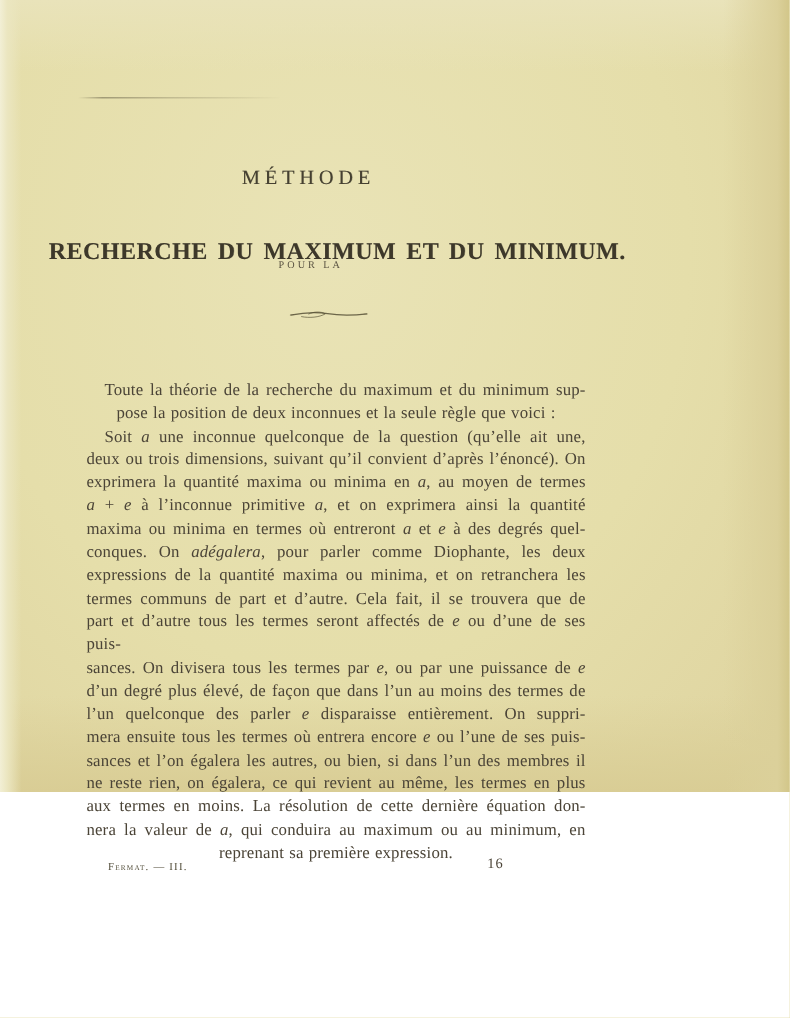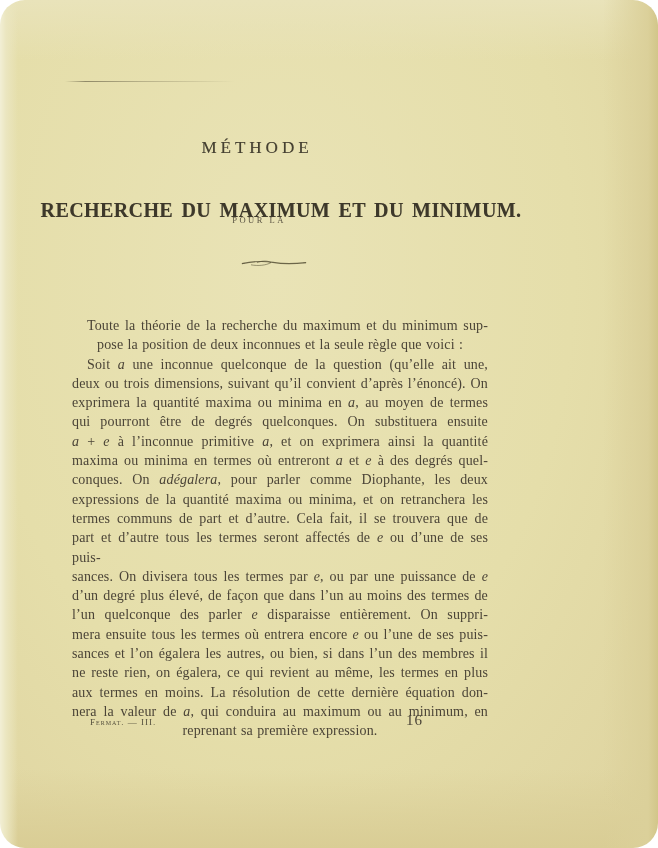--- a/index.html
+++ b/index.html
@@ -1,27 +1,26 @@
 <!DOCTYPE html>
 <html><head>
 <meta charset="utf-8">
 <style>
   html,body{margin:0;padding:0;}
   body{width:658px;height:848px;overflow:hidden;
        font-family:"Liberation Serif","DejaVu Serif",serif;}
 
-  .page{position:relative;width:658px;height:848px;
+  .page{position:relative;width:658px;height:660px;
     background-color:#e6dfac;
     background-image:
       linear-gradient(90deg,#f2efd5 0,#ebe6c0 6px,rgba(230,223,172,0) 18px),
       linear-gradient(270deg,#d2c689 0,#dbd09a 10px,rgba(230,223,172,0) 55px),
       linear-gradient(0deg,#d9cd95 0,rgba(230,223,172,0) 80px),
       linear-gradient(180deg,#e9e3ba 0,rgba(230,223,172,0) 60px),
       radial-gradient(ellipse at 42% 32%,#e9e3b6 0%,#e5deaa 55%,#ded39f 100%);
-    border-radius: 25px;
   }
 
   
   .artifact{position:absolute;top:81px;left:65px;width:170px;height:1px;
     background:linear-gradient(90deg,rgba(74,68,48,0) 0%,rgba(74,68,48,.55) 12%,
       rgba(74,68,48,.3) 45%,rgba(74,68,48,.12) 80%,rgba(74,68,48,0) 100%);}
 
   .centerband{position:absolute;left:0;width:658px;text-align:center;}
 
   .title-methode{top:138px;font-size:17px;letter-spacing:4px;color:#454031;
@@ -37,21 +36,21 @@
   .bodytext{position:absolute;left:72px;top:316px;width:416px;
     font-size:14px;line-height:19.3px;color:#4b4437;
     letter-spacing:.15px;word-spacing:.6px;}
   .line{white-space:normal;text-align:center;}
   .line.justify{text-align:justify;text-align-last:justify;-moz-text-align-last:justify;}
   .line.indent{text-indent:15px;}
   .line em{font-style:italic;}
 
   .footer-sig{position:absolute;left:90px;top:717px;font-size:9px;
     letter-spacing:1px;color:#55503d;font-variant:small-caps;}
-  .page-num{position:absolute;left:406px;top:712px;font-size:15px;
+  .page-num{position:absolute;left:406px;top:712px;font-size:12px;
     color:#4b4437;letter-spacing:1px;}
 </style>
 </head>
 <body>
 
 <div class="page">
 
   <div class="artifact"></div>
 
   <div class="centerband title-methode">MÉTHODE</div>
@@ -69,21 +68,20 @@
       <path d="M0.5 5.6 L 4 5.2 M62 4.7 L 65.5 4.6" fill="none" stroke="#565036" stroke-width="0.5" opacity="0.5"></path>
     </svg>
   </div>
 
   <div class="bodytext">
       <div class="line justify indent"><span>Toute la théorie de la recherche du maximum et du minimum sup-</span></div>
       <div class="line"><span>pose la position de deux inconnues et la seule règle que voici :</span></div>
       <div class="line justify indent"><span>Soit </span><em>a</em><span> une inconnue quelconque de la question (qu’elle ait une,</span></div>
       <div class="line justify"><span>deux ou trois dimensions, suivant qu’il convient d’après l’énoncé). On</span></div>
       <div class="line justify"><span>exprimera la quantité maxima ou minima en </span><em>a</em><span>, au moyen de termes</span></div>
-      <div class="line justify"><span>qui pourront être de degrés quelconques. On substituera ensuite</span></div>
       <div class="line justify"><em>a</em><span> + </span><em>e</em><span> à l’inconnue primitive </span><em>a</em><span>, et on exprimera ainsi la quantité</span></div>
       <div class="line justify"><span>maxima ou minima en termes où entreront </span><em>a</em><span> et </span><em>e</em><span> à des degrés quel-</span></div>
       <div class="line justify"><span>conques. On </span><em>adégalera</em><span>, pour parler comme Diophante, les deux</span></div>
       <div class="line justify"><span>expressions de la quantité maxima ou minima, et on retranchera les</span></div>
       <div class="line justify"><span>termes communs de part et d’autre. Cela fait, il se trouvera que de</span></div>
       <div class="line justify"><span>part et d’autre tous les termes seront affectés de </span><em>e</em><span> ou d’une de ses puis-</span></div>
       <div class="line justify"><span>sances. On divisera tous les termes par </span><em>e</em><span>, ou par une puissance de </span><em>e</em></div>
       <div class="line justify"><span>d’un degré plus élevé, de façon que dans l’un au moins des termes de</span></div>
       <div class="line justify"><span>l’un quelconque des parler </span><em>e</em><span> disparaisse entièrement. On suppri-</span></div>
       <div class="line justify"><span>mera ensuite tous les termes où entrera encore </span><em>e</em><span> ou l’une de ses puis-</span></div>

